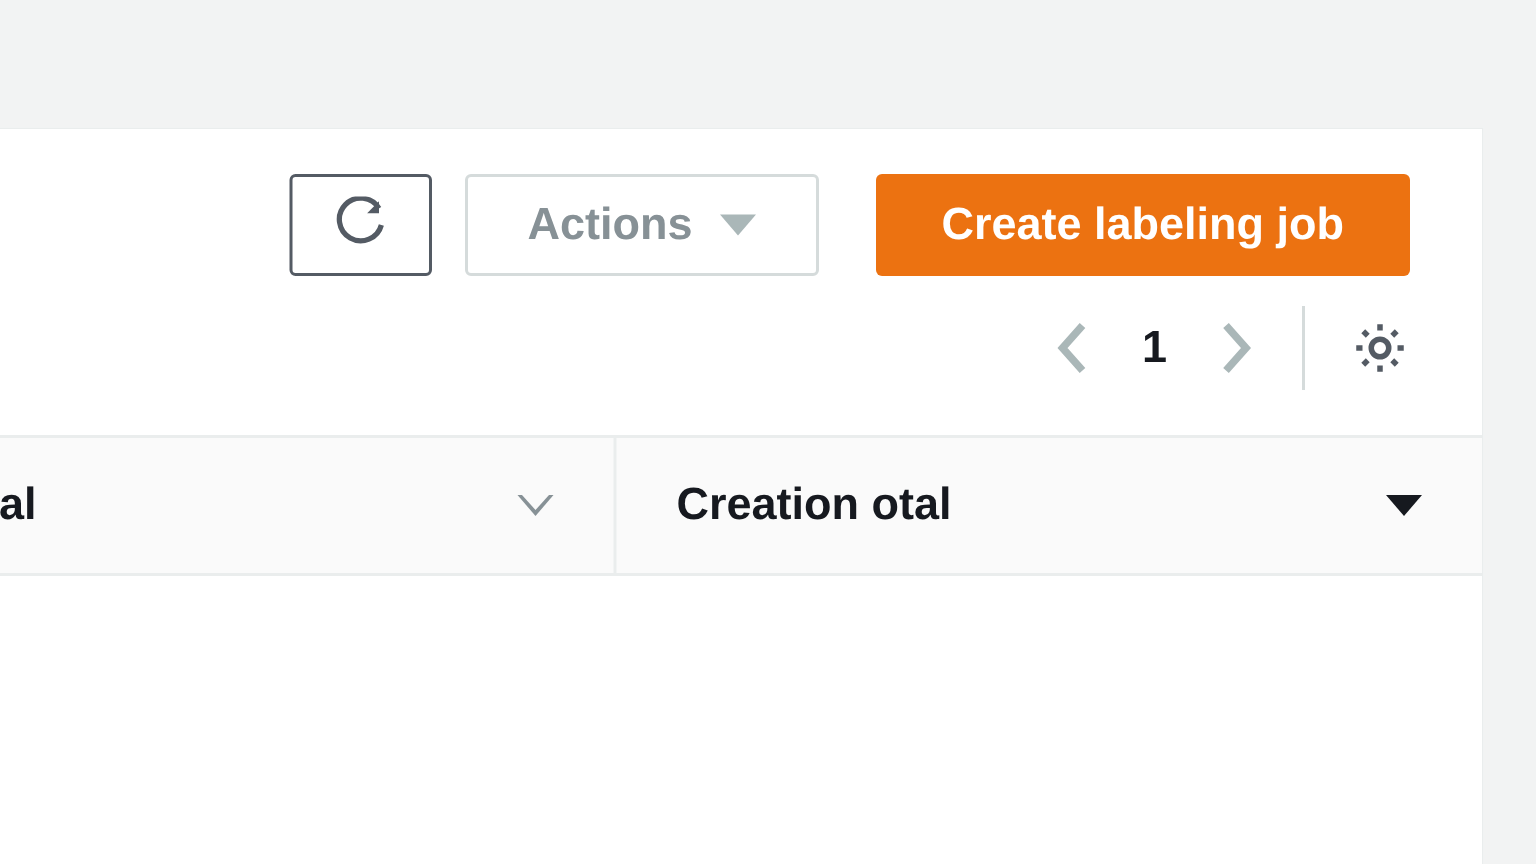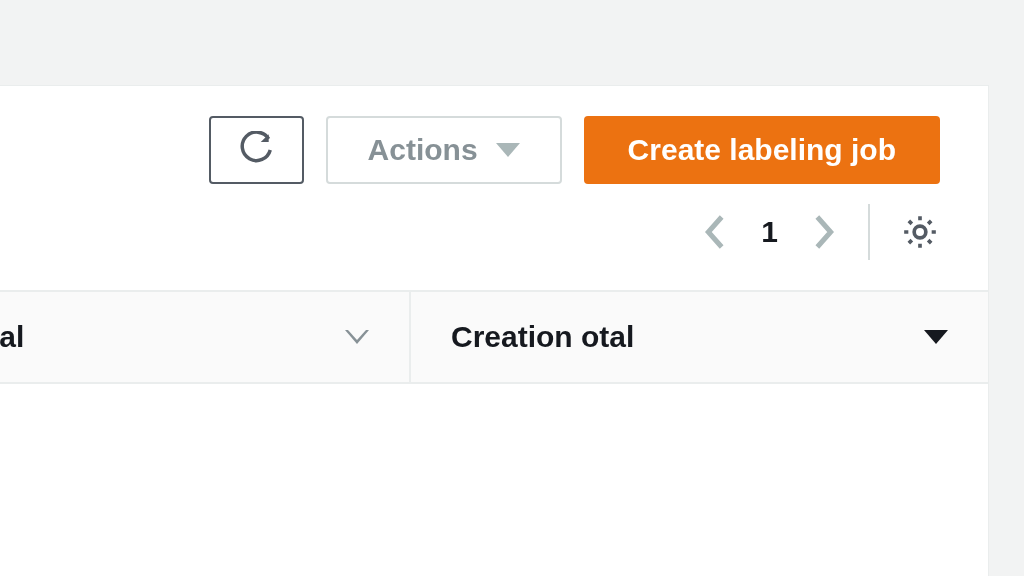--- a/index.html
+++ b/index.html
@@ -63,20 +63,21 @@
       padding: 0 44px;
       background: #ec7211;
       border: none;
       border-radius: 4px;
       color: #fff;
       font-size: 30px;
       font-weight: 700;
       cursor: pointer;
       display: flex;
       align-items: center;
+      margin-left: 16px;
     }
     .pager-row {
       display: flex;
       align-items: center;
       justify-content: flex-end;
       padding: 10px 48px 30px 48px;
       gap: 26px;
     }
     .pager-arrow {
       cursor: pointer;

